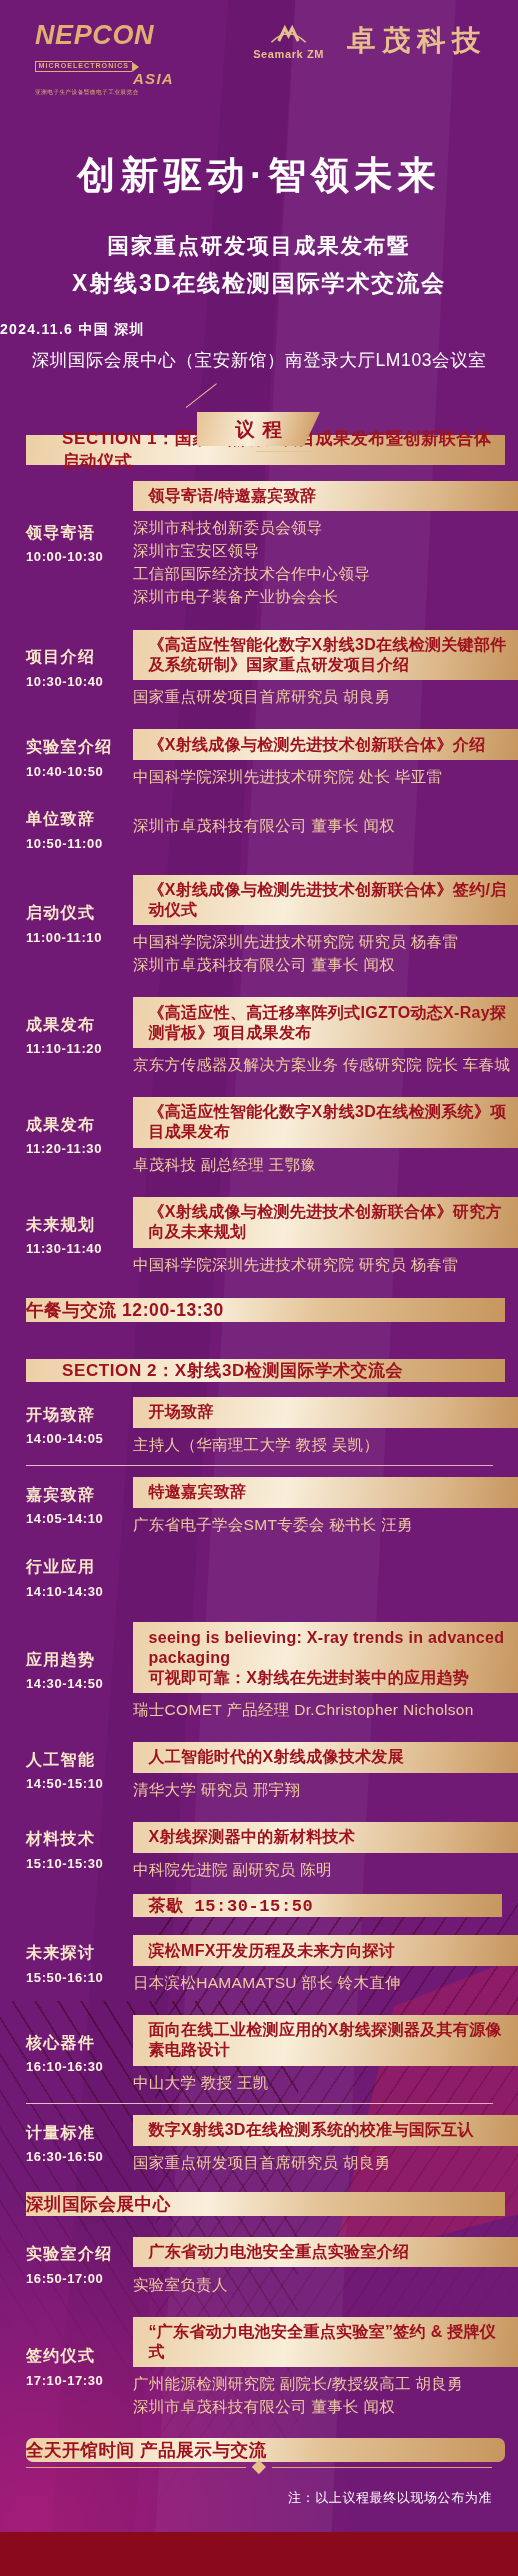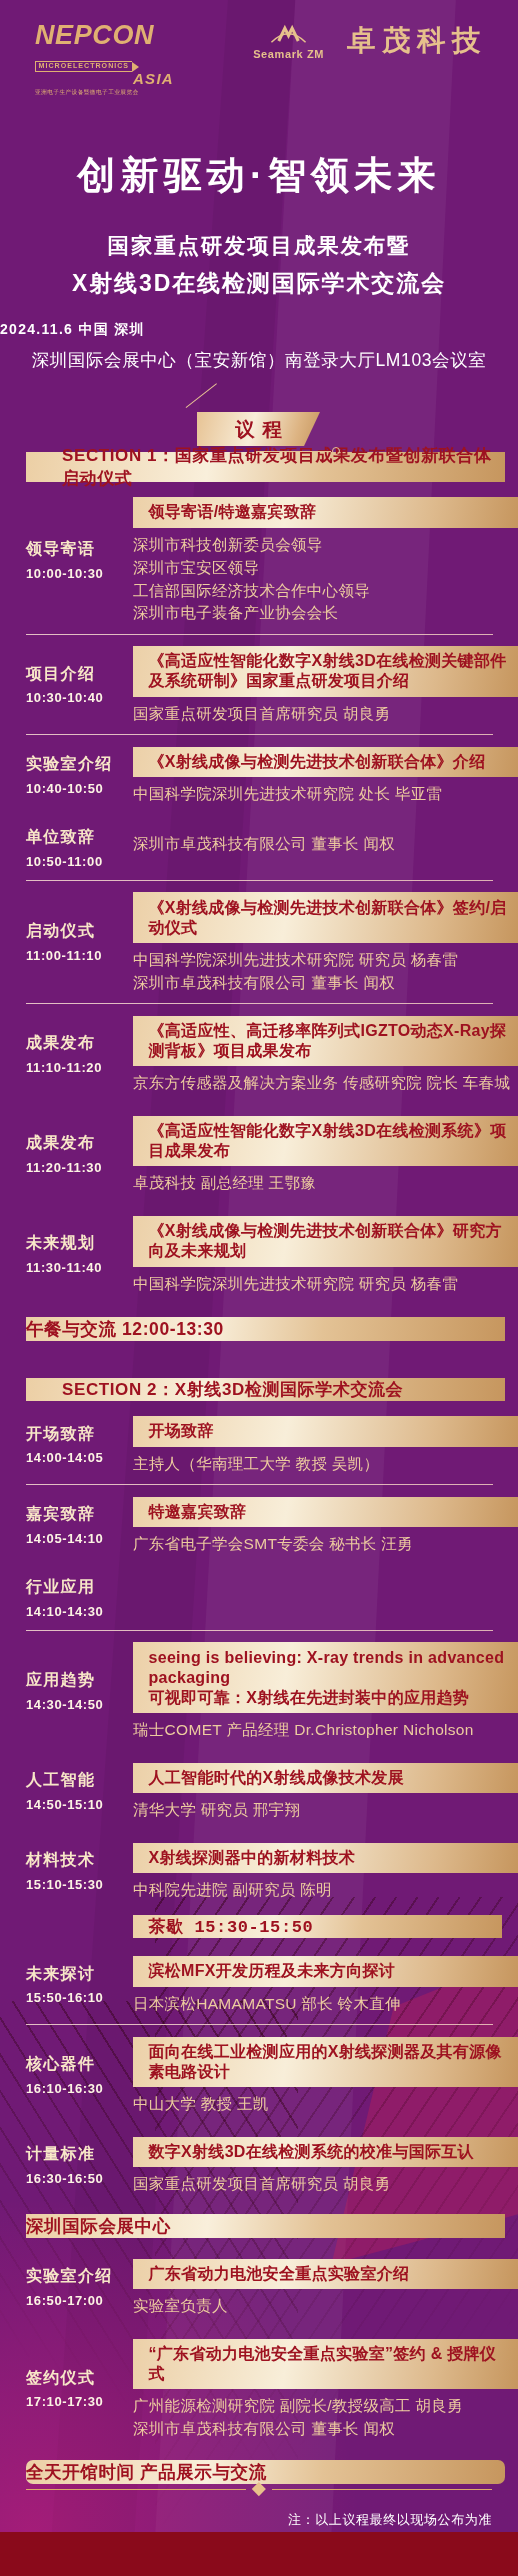--- a/index.html
+++ b/index.html
@@ -80,21 +80,21 @@
   .time{color:#fdf4e4;font-size:13px;font-weight:bold;letter-spacing:0.6px;}
   .row-right{flex:1;padding-right:0;}
   .item-bar{background:linear-gradient(100deg,#ecd0a8 0%,#f8eed9 40%,#ddb98c 78%,#c6965e 100%);
     color:#9e1220;font-weight:900;font-size:16px;line-height:20px;padding:5.2px 9px 5.2px 15.5px;letter-spacing:0.3px;}
   .item-bar span{display:block;}
   .speaker{color:#edcb9f;font-size:15.5px;line-height:19px;margin-top:7.1px;letter-spacing:0.3px;}
   .speaker + .speaker{margin-top:3.9px;}
   .sep{height:1.3px;margin:0 24.6px 0 26px;background:linear-gradient(90deg,#f8ddd3,#f1ccc0);opacity:.85;}
 
   
-  .footer{margin-top:auto;padding:0 26px 3px 26px;}
+  .footer{margin-top:auto;padding:0 26px 25px 26px;}
   .deco-line{display:flex;align-items:center;}
   .deco-line .line{flex:1;height:1.3px;background:#dca96c;}
   .deco-line .diamond{width:9.7px;height:9.7px;background:#e8c08b;transform:rotate(45deg);margin:0 7.8px;}
   .note{margin-top:17px;text-align:right;color:#ffffff;font-size:13px;letter-spacing:0.6px;}
 </style>
 </head>
 <body>
 
 <div class="poster">
   <div class="bg-layer">

